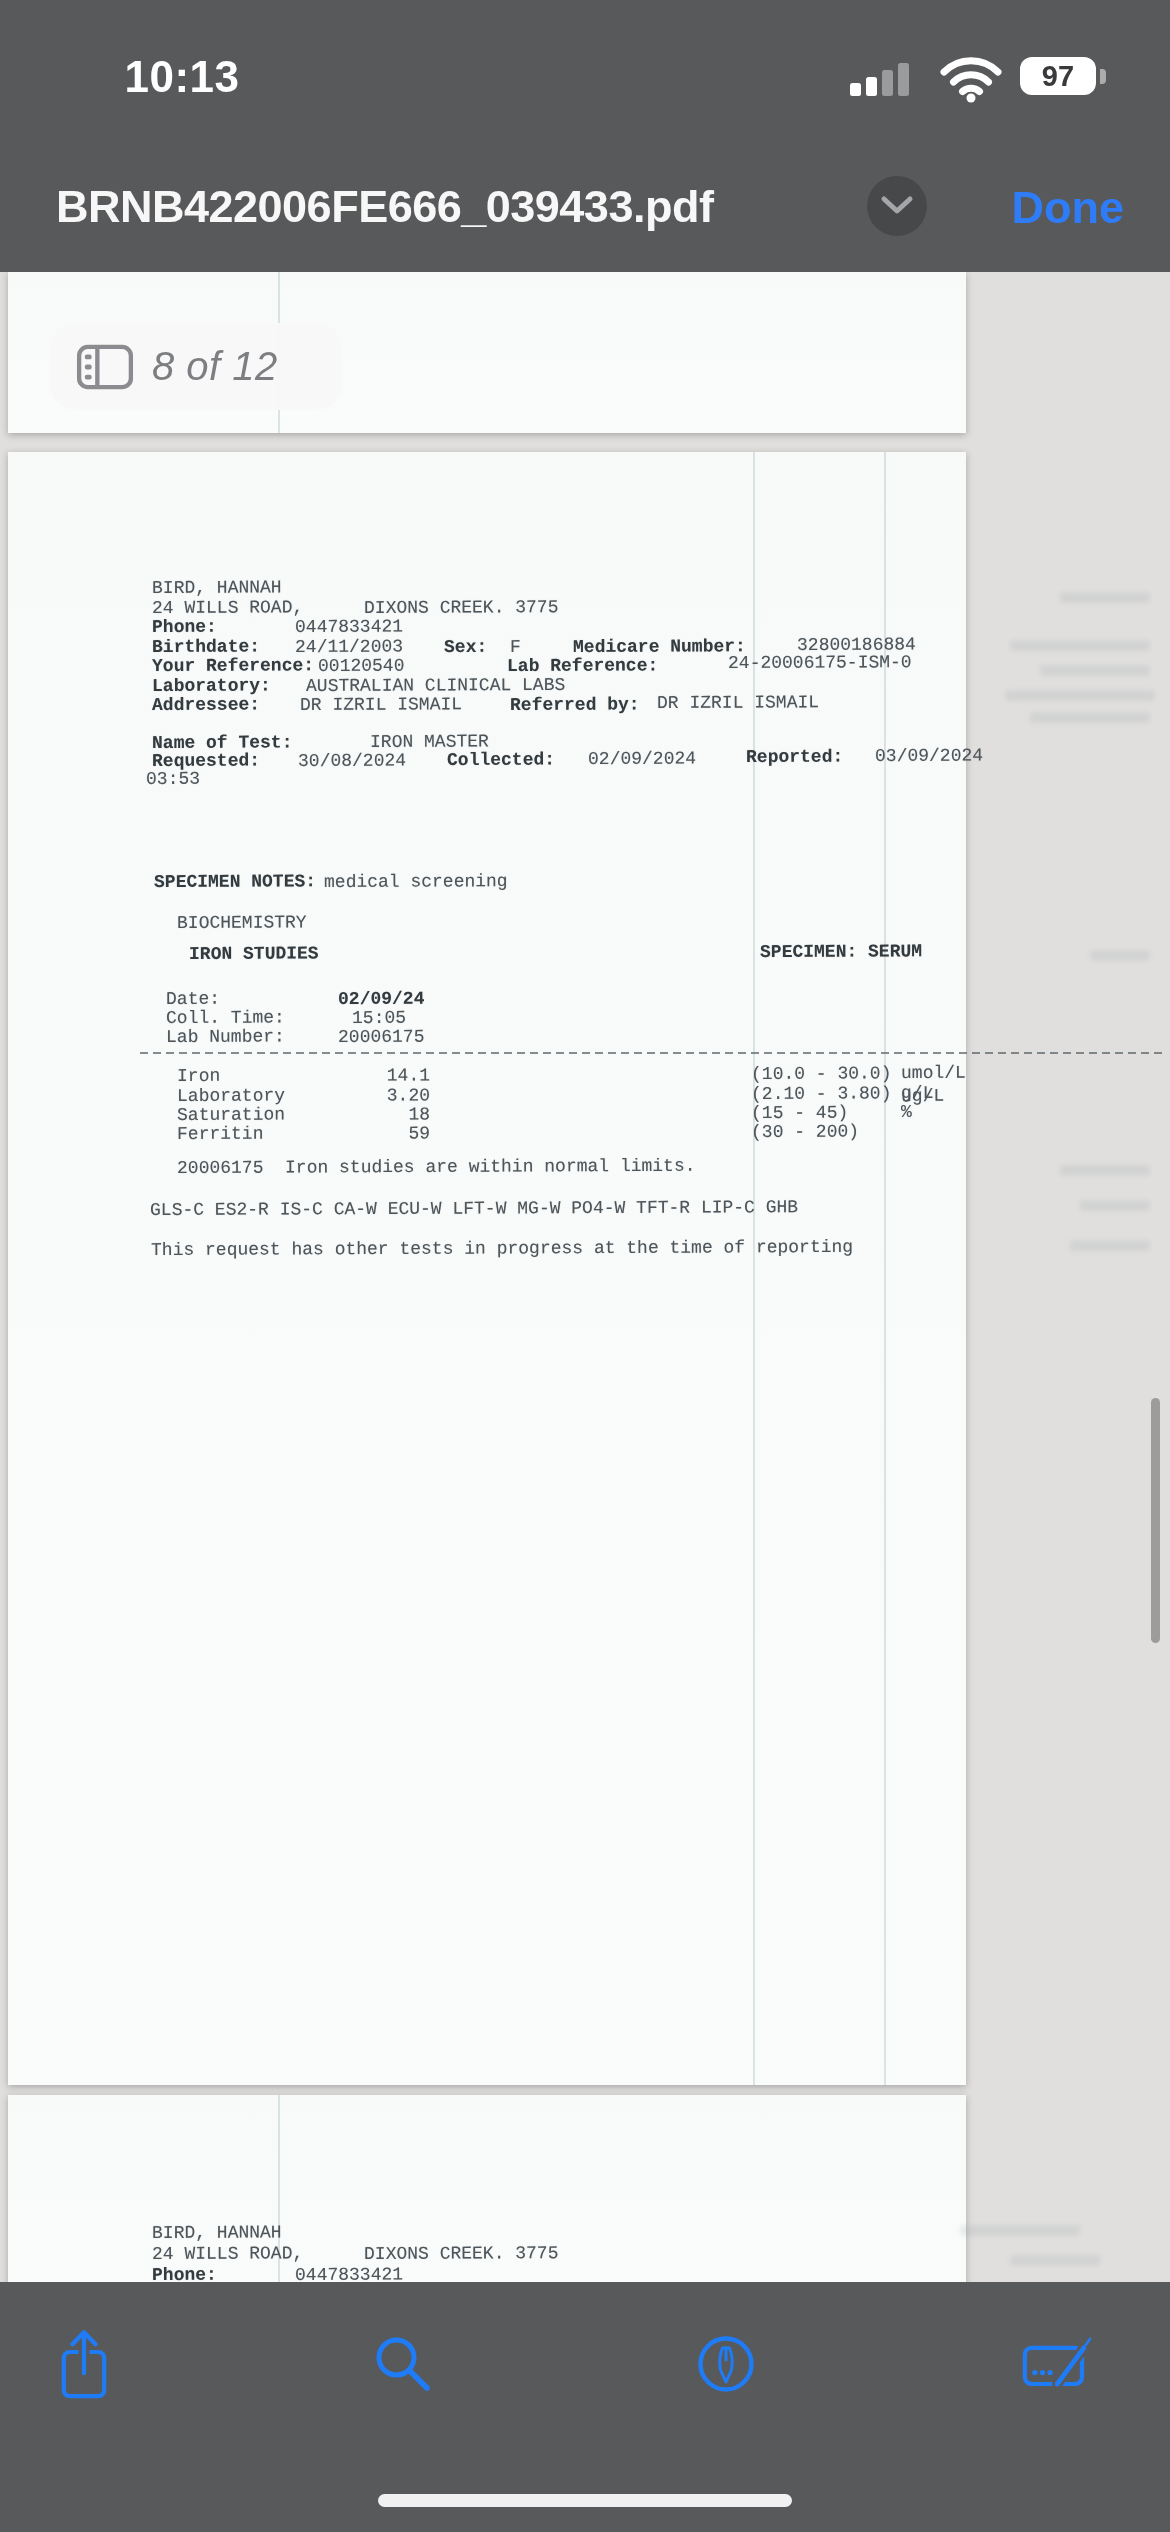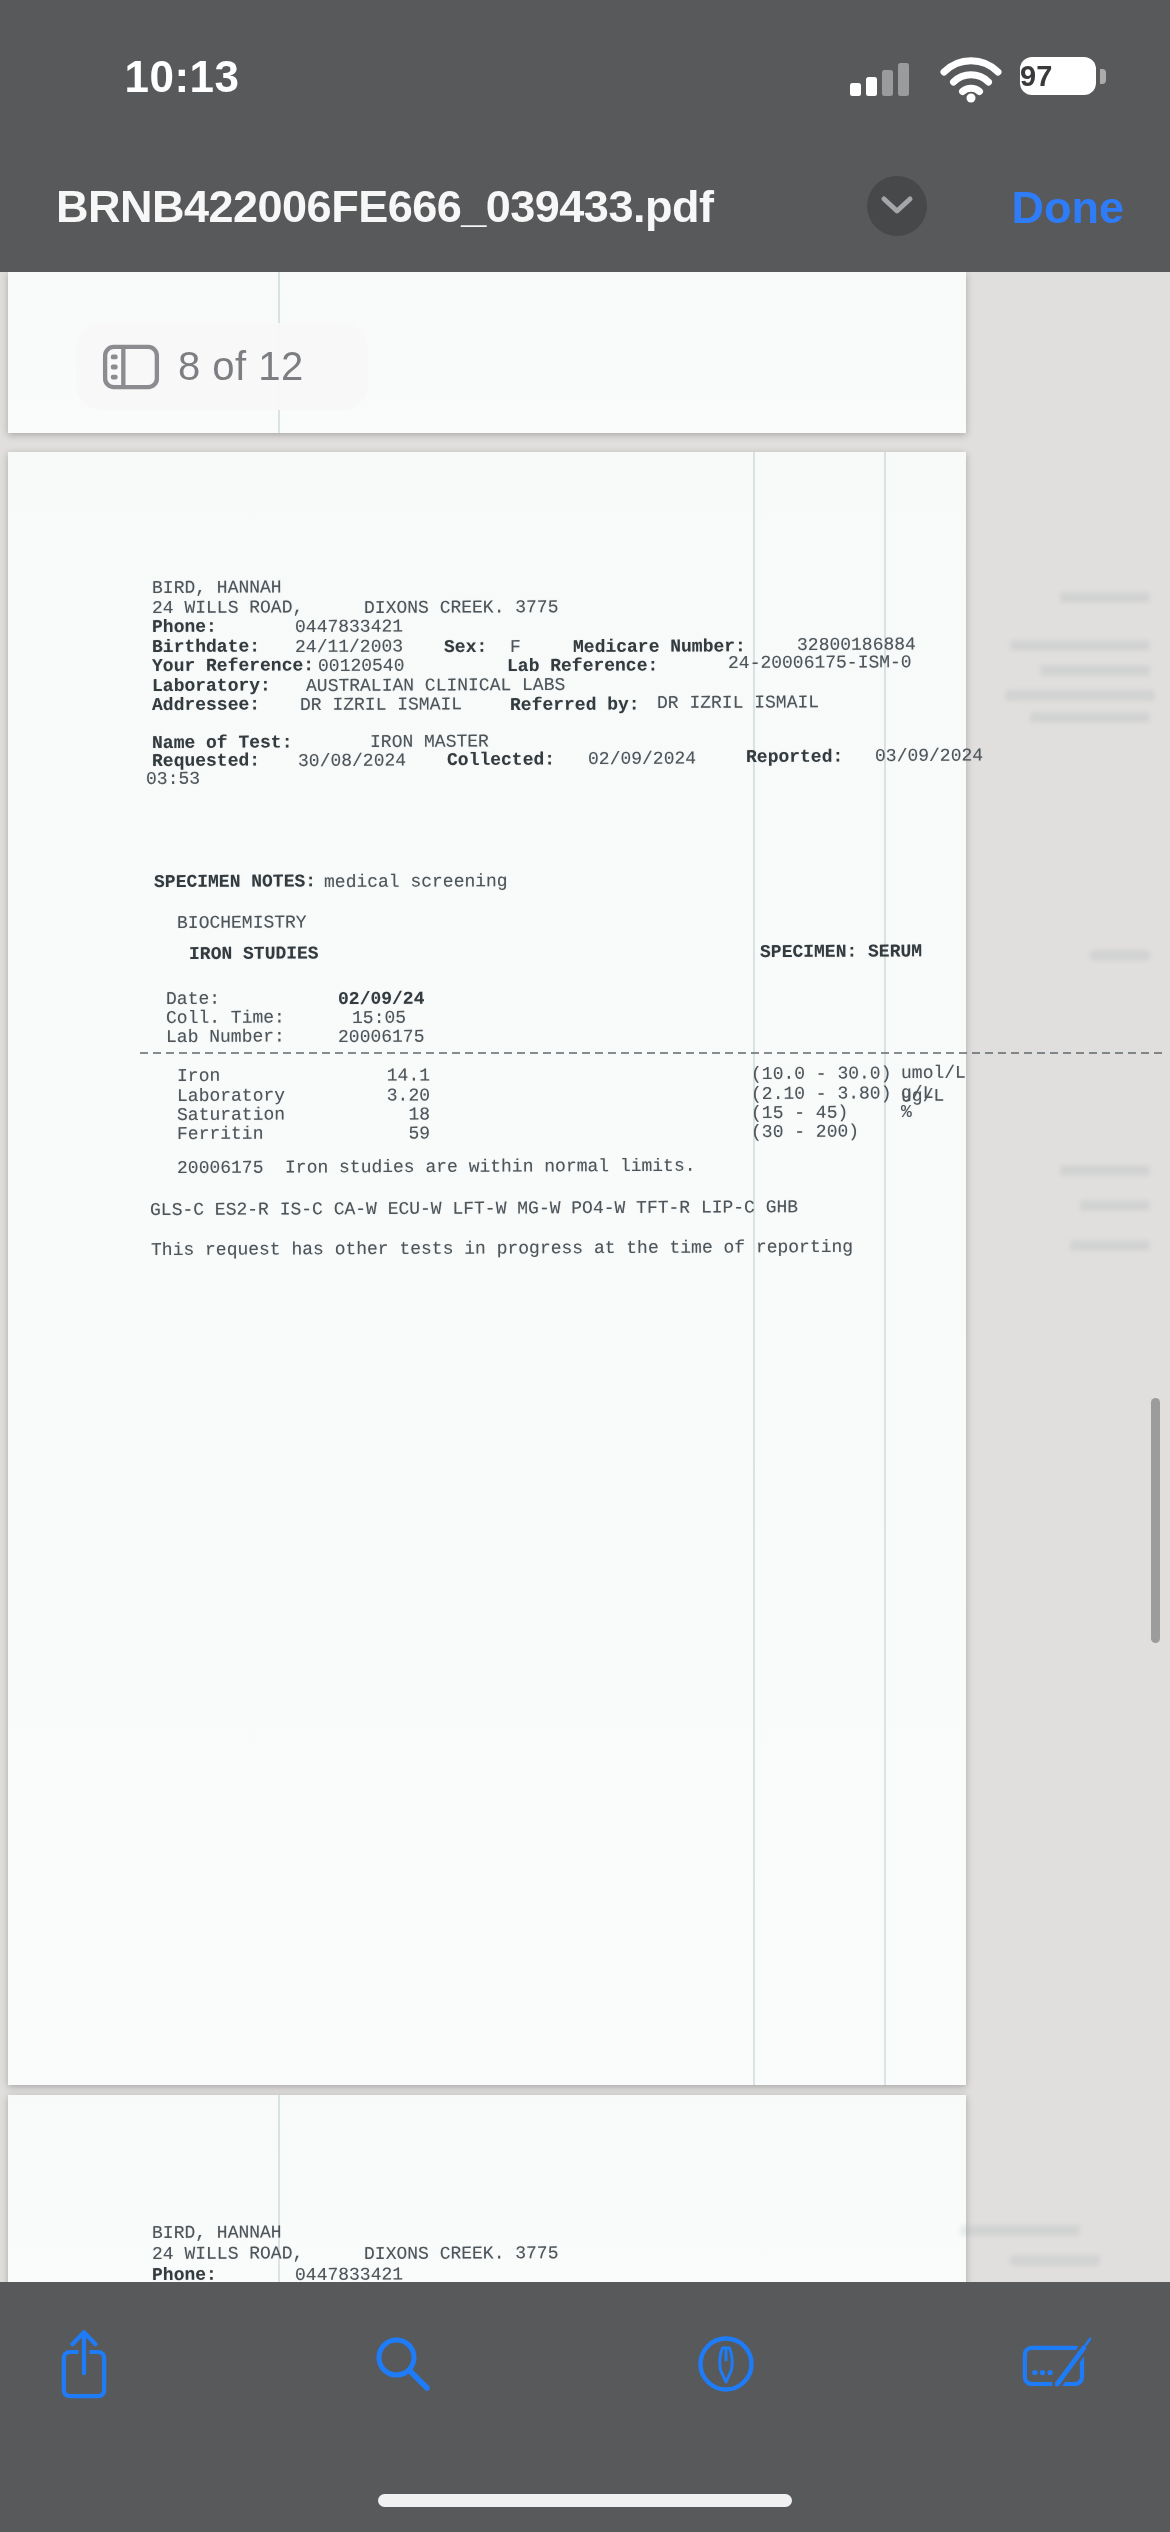--- a/index.html
+++ b/index.html
@@ -6,21 +6,21 @@
   #screen{position:relative;width:1170px;height:2532px;overflow:hidden;
           font-family:"Liberation Sans",sans-serif;background:#E0DFDE;}
 
   
   #header{position:absolute;top:0;left:0;width:1170px;height:272px;background:#58595B;z-index:30;}
   #time{position:absolute;left:112px;top:52px;width:140px;text-align:center;
         font-size:44px;font-weight:700;color:#FFFFFF;letter-spacing:.5px;}
   #sig{position:absolute;left:850px;top:60px;}
   #wifi{position:absolute;left:938px;top:55px;}
   #batt{position:absolute;left:1020px;top:57px;width:76px;height:38px;background:#FFFFFF;border-radius:12px;
-        display:flex;align-items:center;justify-content:flex-start;}
+        display:flex;align-items:center;justify-content:center;}
   #batt span{font-size:29px;font-weight:700;color:#3A3A3C;}
   #batt-tip{position:absolute;left:1100px;top:69px;width:6px;height:15px;border-radius:0 4px 4px 0;
         background:rgba(255,255,255,.5);}
   #title{position:absolute;left:56px;top:181px;font-size:45px;font-weight:700;color:#F7F7F7;
          letter-spacing:-.5px;white-space:nowrap;}
   #chev-btn{position:absolute;left:867px;top:176px;width:60px;height:60px;border-radius:50%;
          background:#47484A;display:flex;align-items:center;justify-content:center;}
   #done{position:absolute;right:46px;top:182px;font-size:45px;font-weight:700;color:#2F7CF8;}
 
   
@@ -36,23 +36,23 @@
   .t{position:absolute;white-space:pre;font-family:"Liberation Mono","DejaVu Sans Mono",monospace;
      font-size:18px;line-height:20px;color:#4E555A;transform:rotate(-.25deg);transform-origin:left center;
      text-shadow:0 0 1px rgba(80,90,95,.35);}
   .b{font-weight:700;color:#343B3F;}
   .val-r{width:150px;text-align:right;}
   #dash{position:absolute;left:132px;top:600px;width:1022px;height:2px;opacity:.75;
         background:repeating-linear-gradient(90deg,#5F686C 0 8px,transparent 8px 13px);}
   .ghost{position:absolute;height:11px;border-radius:3px;background:#6E8082;opacity:.12;filter:blur(2px);}
 
   
-  #pill{position:absolute;left:76px;top:323px;width:292px;height:87px;border-radius:26px;
+  #pill{position:absolute;left:50px;top:323px;width:292px;height:87px;border-radius:26px;
         background:rgba(247,248,247,.96);display:flex;align-items:center;padding-left:26px;
-        box-sizing:border-box;z-index:25;}
+        box-sizing:border-box;z-index:25;font-style:italic;}
   #pill-label{font-size:40px;color:#7D7E82;font-weight:500;margin-left:18px;letter-spacing:.5px;}
 
   
   #sbar{position:absolute;left:1151px;top:1398px;width:9px;height:245px;border-radius:5px;
         background:#9C9C9C;z-index:15;}
 
   
   #toolbar{position:absolute;left:0;top:2282px;width:1170px;height:250px;background:#58595B;z-index:30;}
   .tb{position:absolute;top:36px;width:96px;height:92px;display:flex;align-items:center;justify-content:center;}
   #home{position:absolute;left:378px;top:2494px;width:414px;height:13px;border-radius:7px;

